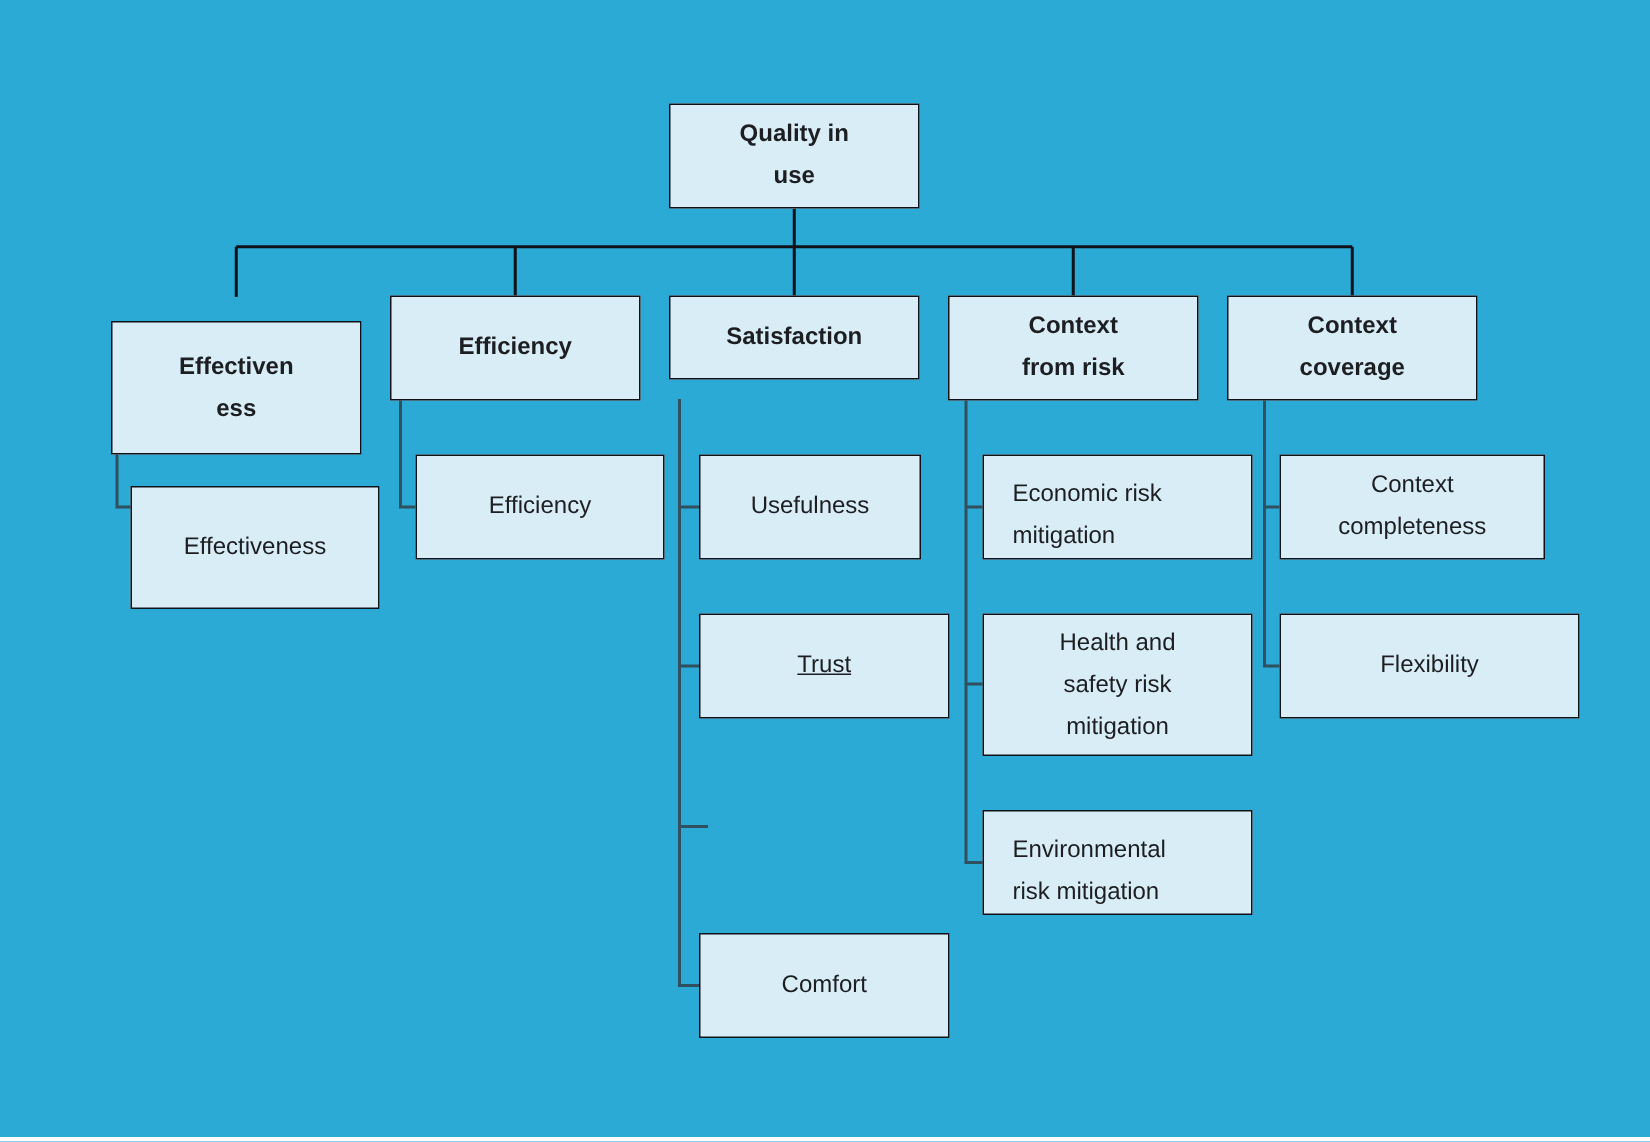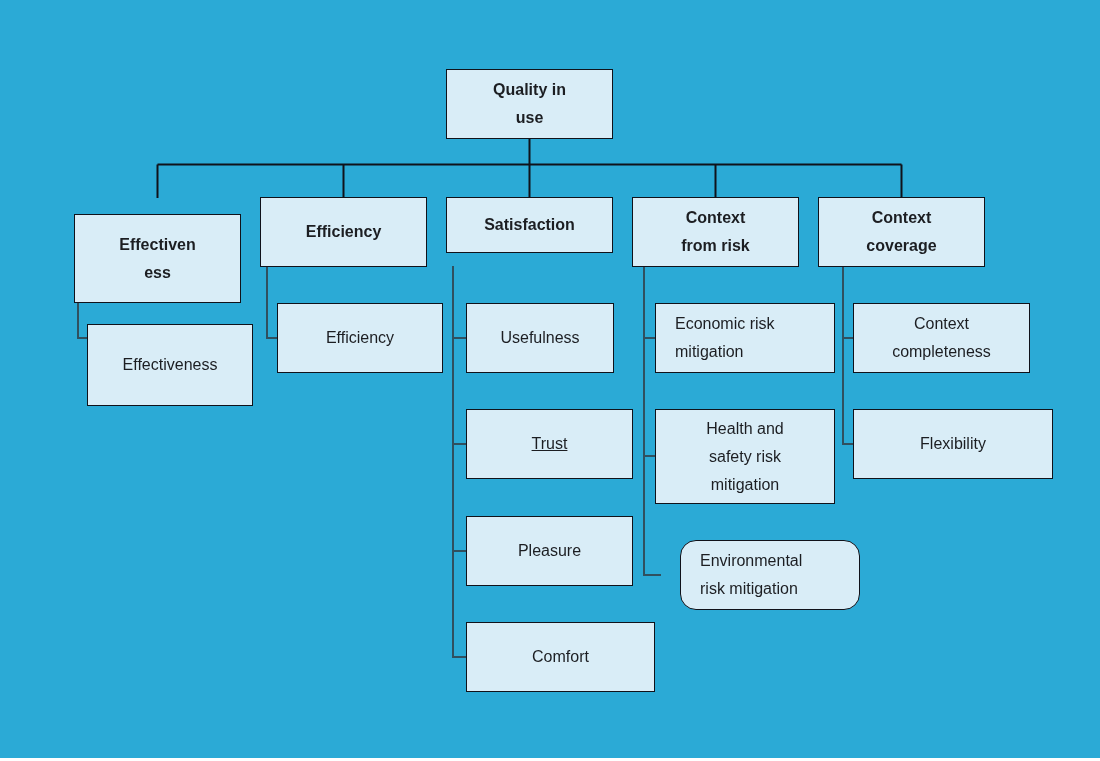--- a/index.html
+++ b/index.html
@@ -40,20 +40,21 @@
     color: var(--text-color);
     font-size: 16px;
     line-height: 28px;
     cursor: default;
   }
   .node.bold { font-weight: 700; }
   .node.align-left {
     align-items: flex-start;
     text-align: left;
     padding-left: 19px;
+    justify-content: flex-end;
   }
   .ln { display: block; white-space: nowrap; }
   .bottom-edge {
     position: absolute;
     left: 0; bottom: 0;
     width: 100%; height: 3px;
     background: #FFFFFF;
   }
 </style>
 </head>
@@ -106,37 +107,34 @@
   <div class="node" style="left:277px; top:303px; width:166px; height:70px;">
     <span class="ln">Efficiency</span>
   </div>
 
   <div class="node" style="left:466px; top:303px; width:148px; height:70px;">
     <span class="ln">Usefulness</span>
   </div>
   <div class="node" style="left:466px; top:409px; width:167px; height:70px;text-decoration:underline;">
     <span class="ln">Trust</span>
   </div>
-  <div class="node" style="left:466px; top:516px; width:167px; height:70px;">
-    <span class="ln">Pleasure</span>
-  </div>
-  <div class="node" style="left:466px; top:622px; width:189px; height:70px;">
+  <div class="node" style="left:466px; top:622px; width:167px; height:70px;">
     <span class="ln">Comfort</span>
   </div>
 
   <div class="node align-left" style="left:655px; top:303px; width:180px; height:70px;">
     <span class="ln">Economic risk</span>
     <span class="ln">mitigation</span>
   </div>
   <div class="node" style="left:655px; top:409px; width:180px; height:95px;text-align:center;">
     <span class="ln">Health and</span>
     <span class="ln">safety risk</span>
     <span class="ln">mitigation</span>
   </div>
-  <div class="node align-left" style="left:680px; top:540px; width:180px; height:70px;border-radius:16px;">
+  <div class="node align-left" style="left:655px; top:540px; width:180px; height:70px;">
     <span class="ln">Environmental</span>
     <span class="ln">risk mitigation</span>
   </div>
 
   <div class="node" style="left:853px; top:303px; width:177px; height:70px;">
     <span class="ln">Context</span>
     <span class="ln">completeness</span>
   </div>
   <div class="node" style="left:853px; top:409px; width:200px; height:70px;">
     <span class="ln">Flexibility</span>

